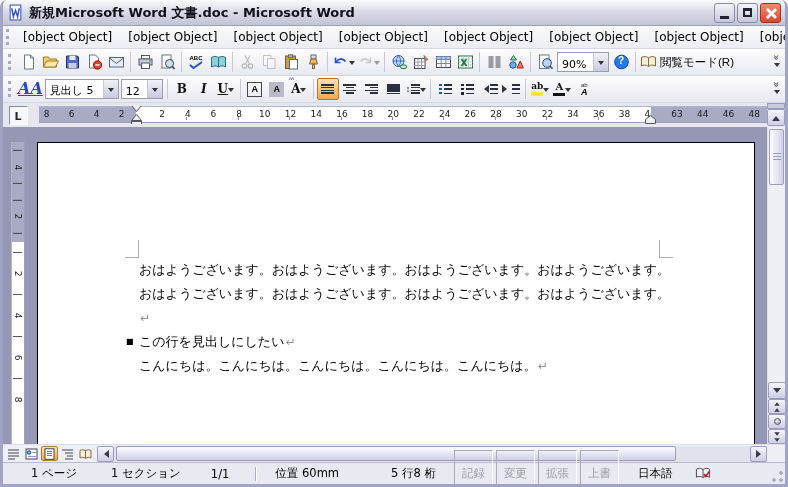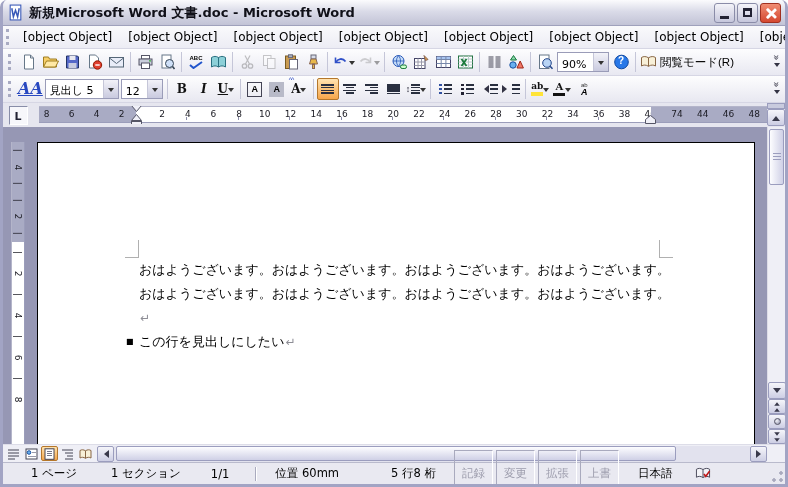--- a/index.html
+++ b/index.html
@@ -548,21 +548,21 @@
             <polygon points="0.5,0.5 10.5,0.5 5.5,6.5" fill="#F0F0F8" stroke="#556"></polygon>
             <polygon points="5.5,9.5 10.5,15.5 0.5,15.5" fill="#F0F0F8" stroke="#556"></polygon>
             <rect x="0.5" y="16.5" width="10" height="5" fill="#F0F0F8" stroke="#556"></rect>
           </svg>
         <svg class="indsvg ind-right" width="11" height="9" viewBox="0 0 11 9">
             <polygon points="0.5,8.5 0.5,4.5 5.5,0.5 10.5,4.5 10.5,8.5" fill="#F0F0F8" stroke="#556"></polygon>
           </svg>
       </div>
       <div class="seg grayR">
         <div class="nums">
-            <span class="hnum">74</span>
+            <span class="hnum">63</span>
             <span class="hnum">44</span>
             <span class="hnum">46</span>
             <span class="hnum">48</span>
           </div>
       </div>
     </div>
     <div class="vtopcell">
       <div class="vsplit"></div>
       <button class="sbtn up">
           <span class="t-up"></span>
@@ -602,20 +602,23 @@
             <span class="bullet"></span><span class="txt">おはようございます。おはようございます。おはようございます。おはようございます。</span><span class="pmark"></span>
           </div>
             <div class="docline">
             <span class="bullet"></span><span class="txt">おはようございます。おはようございます。おはようございます。おはようございます。</span><span class="pmark"></span>
           </div>
             <div class="docline">
             <span class="bullet"></span><span class="txt"></span><span class="pmark">↵</span>
           </div>
             <div class="docline">
             <span class="bullet">■</span><span class="txt">この行を見出しにしたい</span><span class="pmark">↵</span>
+          </div>
+            <div class="docline">
+            <span class="bullet"></span><span class="txt">こんにちは。こんにちは。こんにちは。こんにちは。こんにちは。</span><span class="pmark">↵</span>
           </div>
           </div>
       </div>
     </div>
     <div class="vscroll">
       <div class="vthumb">
           <span class="vgrip"></span>
         </div>
       <div class="vbottom">
         <button class="sbtn down">

